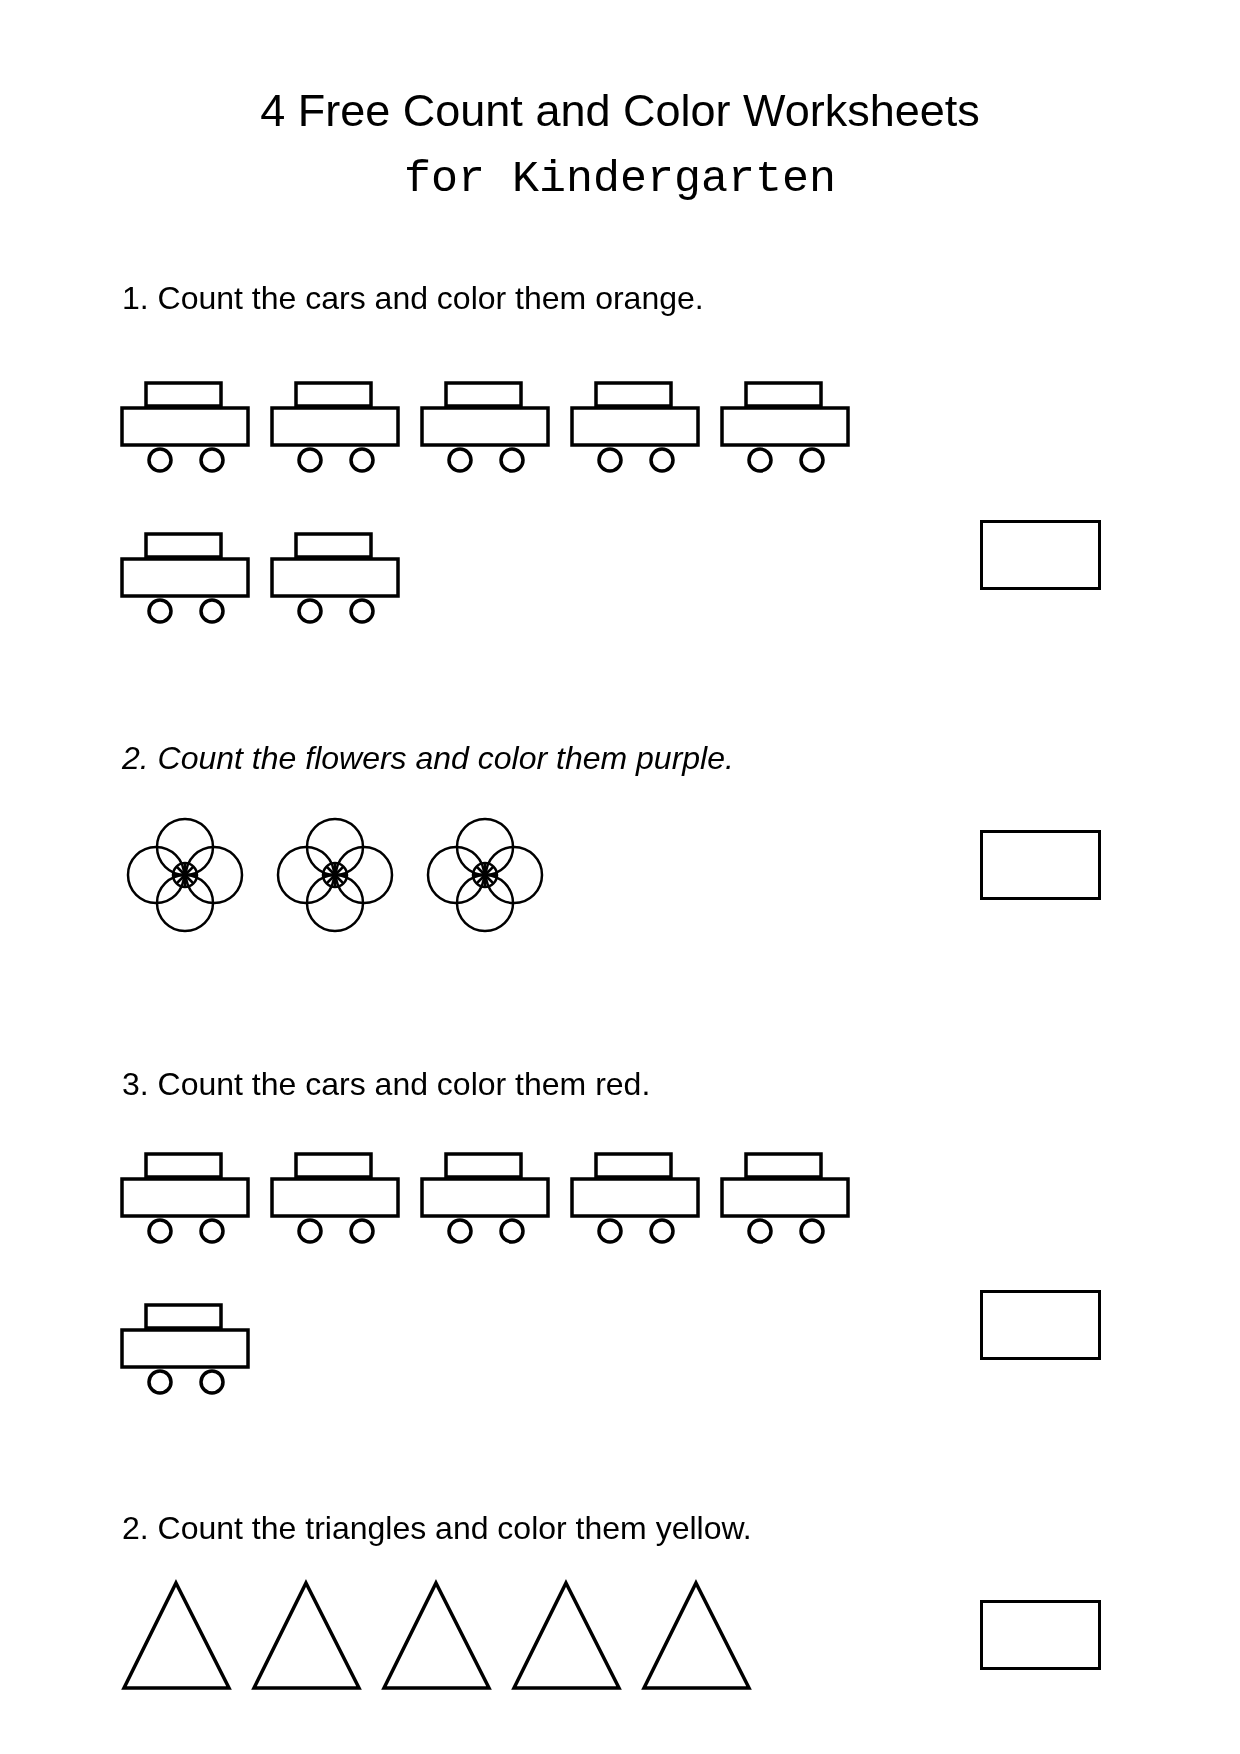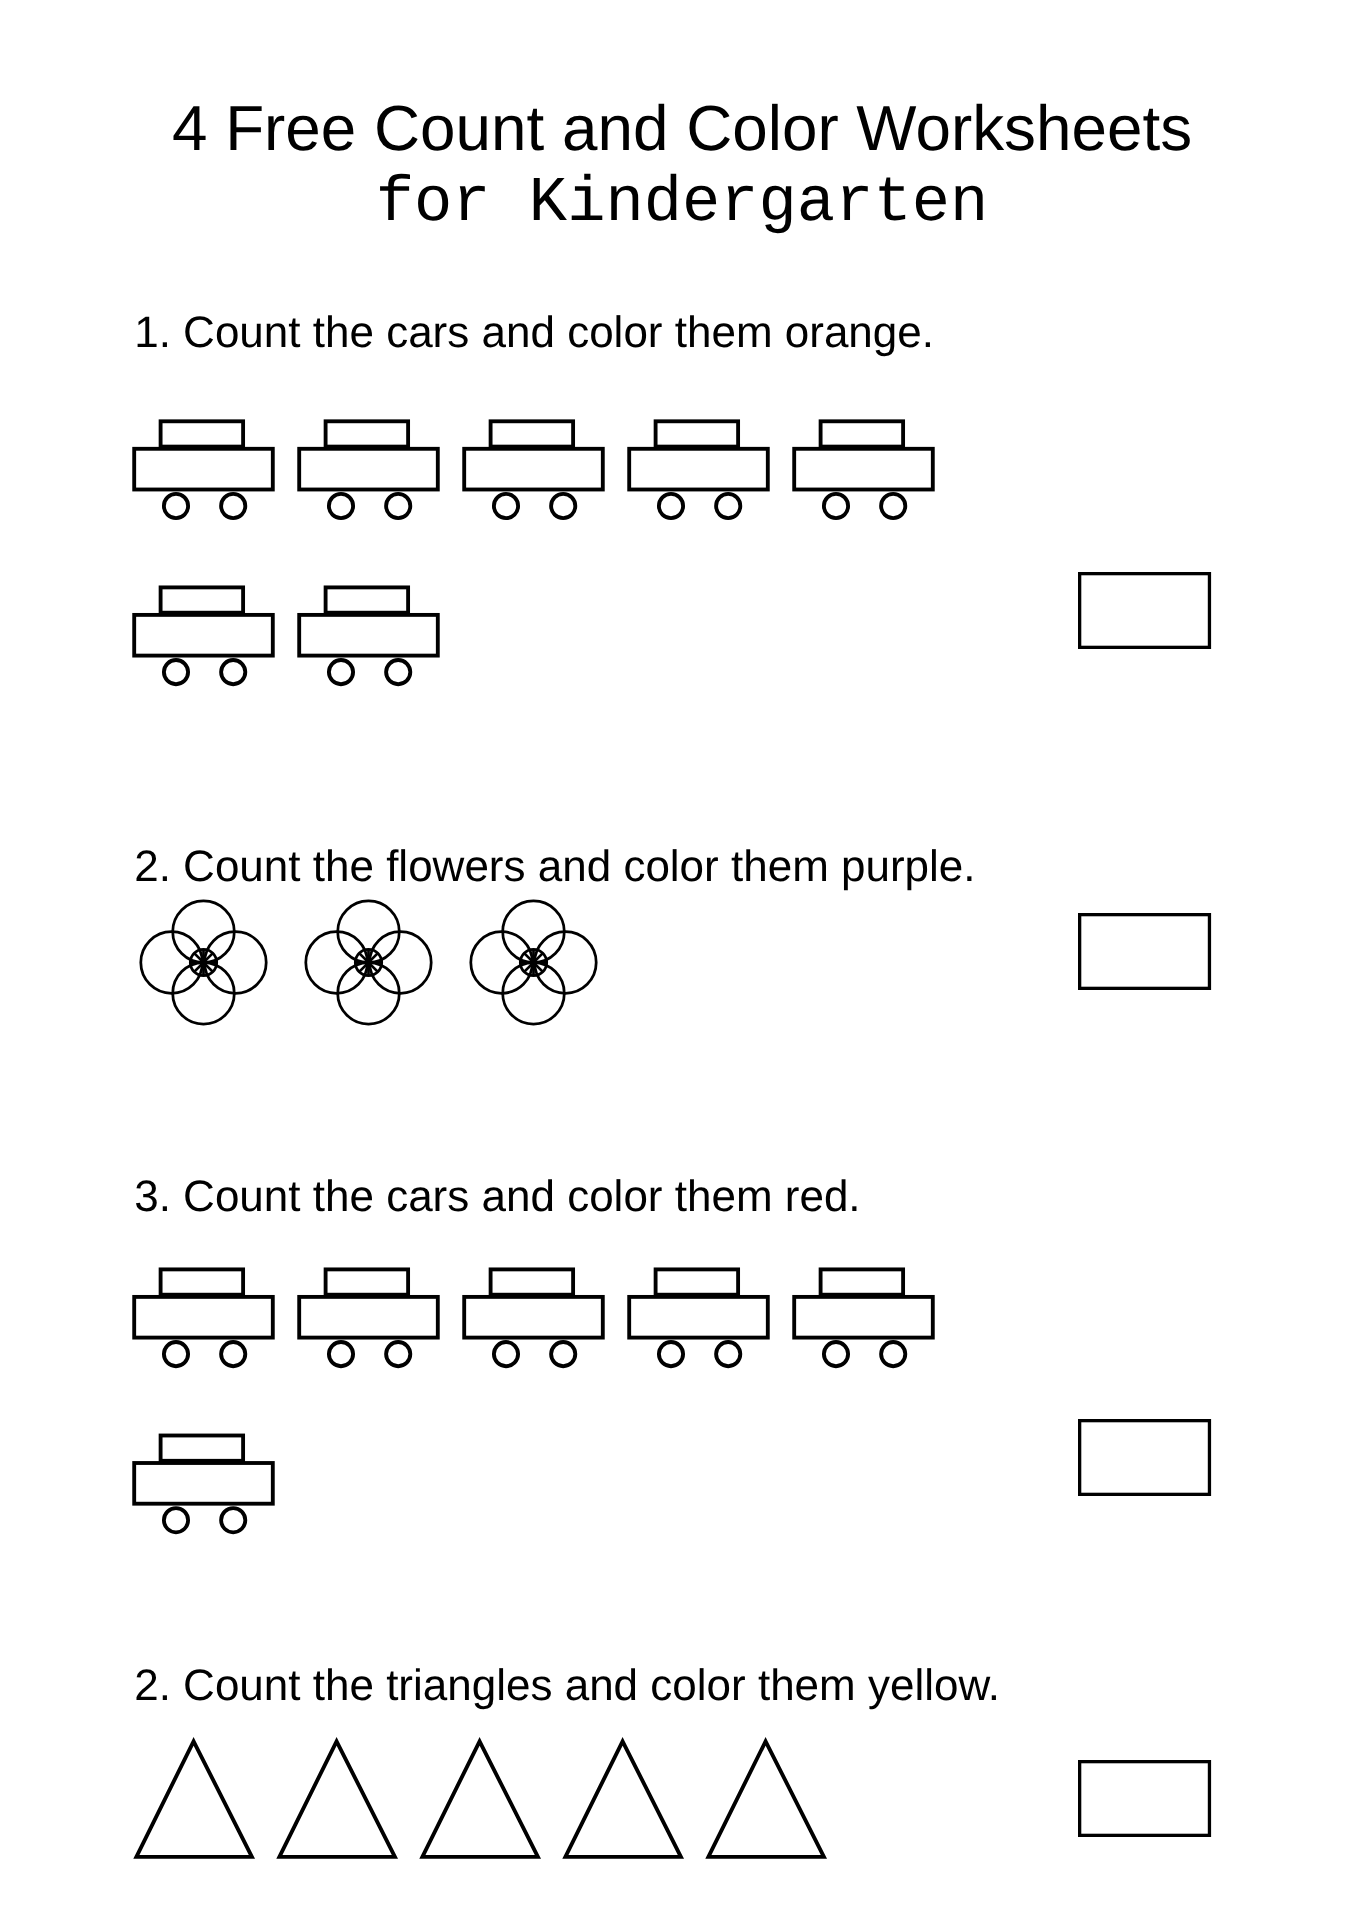--- a/index.html
+++ b/index.html
@@ -1,31 +1,31 @@
 <!DOCTYPE html>
 <html><head>
   <meta charset="utf-8">
   <style>
     html, body { margin: 0; padding: 0; background: #ffffff; }
     body { width: 1240px; height: 1754px; position: relative; overflow: hidden; font-family: "Liberation Sans", sans-serif; color: #000; }
-    .title-line { position: absolute; left: 0; width: 1240px; text-align: center; font-size: 58px; line-height: 1; white-space: nowrap; }
-    .question { position: absolute; left: 122px; font-size: 40px; line-height: 1; white-space: nowrap; text-align: right; }
+    .title-line { position: absolute; left: 0; width: 1240px; text-align: center; font-size: 45px; line-height: 1; white-space: nowrap; }
+    .question { position: absolute; left: 122px; font-size: 32px; line-height: 1; white-space: nowrap; text-align: right; }
     .answer-box { position: absolute; left: 980px; width: 115px; height: 64px; border: 3px solid #000; background: #fff; }
     svg.shapes { position: absolute; left: 0; top: 0; }
   </style>
 </head>
 <body>
 
 <div>
 
   <div class="title-line" style="top:88px;">4 Free Count and Color Worksheets</div>
   <div class="title-line" style="top:157px;font-family:Liberation Mono, monospace;">for Kindergarten</div>
 
   <div class="question" style="top:282px;">1. Count the cars and color them orange.</div>
-  <div class="question" style="top:768px;">2. Count the flowers and color them purple.</div>
+  <div class="question" style="top:742px;font-style:italic;">2. Count the flowers and color them purple.</div>
   <div class="question" style="top:1054px;margin-top:14px;">3. Count the cars and color them red.</div>
   <div class="question" style="top:1512px;">2. Count the triangles and color them yellow.</div>
 
   <div class="answer-box" style="top:520px;"></div>
   <div class="answer-box" style="top:830px;"></div>
   <div class="answer-box" style="top:1290px;"></div>
   <div class="answer-box" style="top:1600px;"></div>
 
   <svg class="shapes" width="1240" height="1754" viewBox="0 0 1240 1754">
     <defs>

